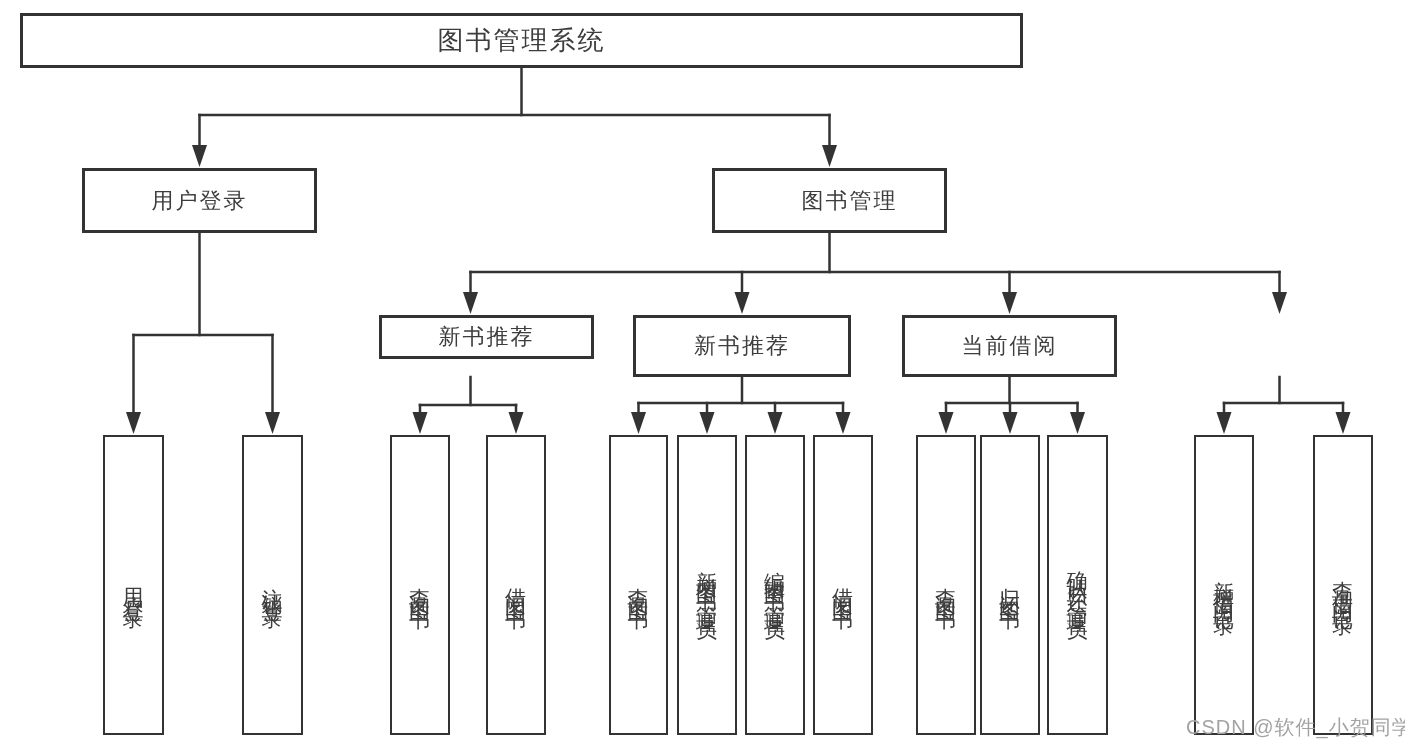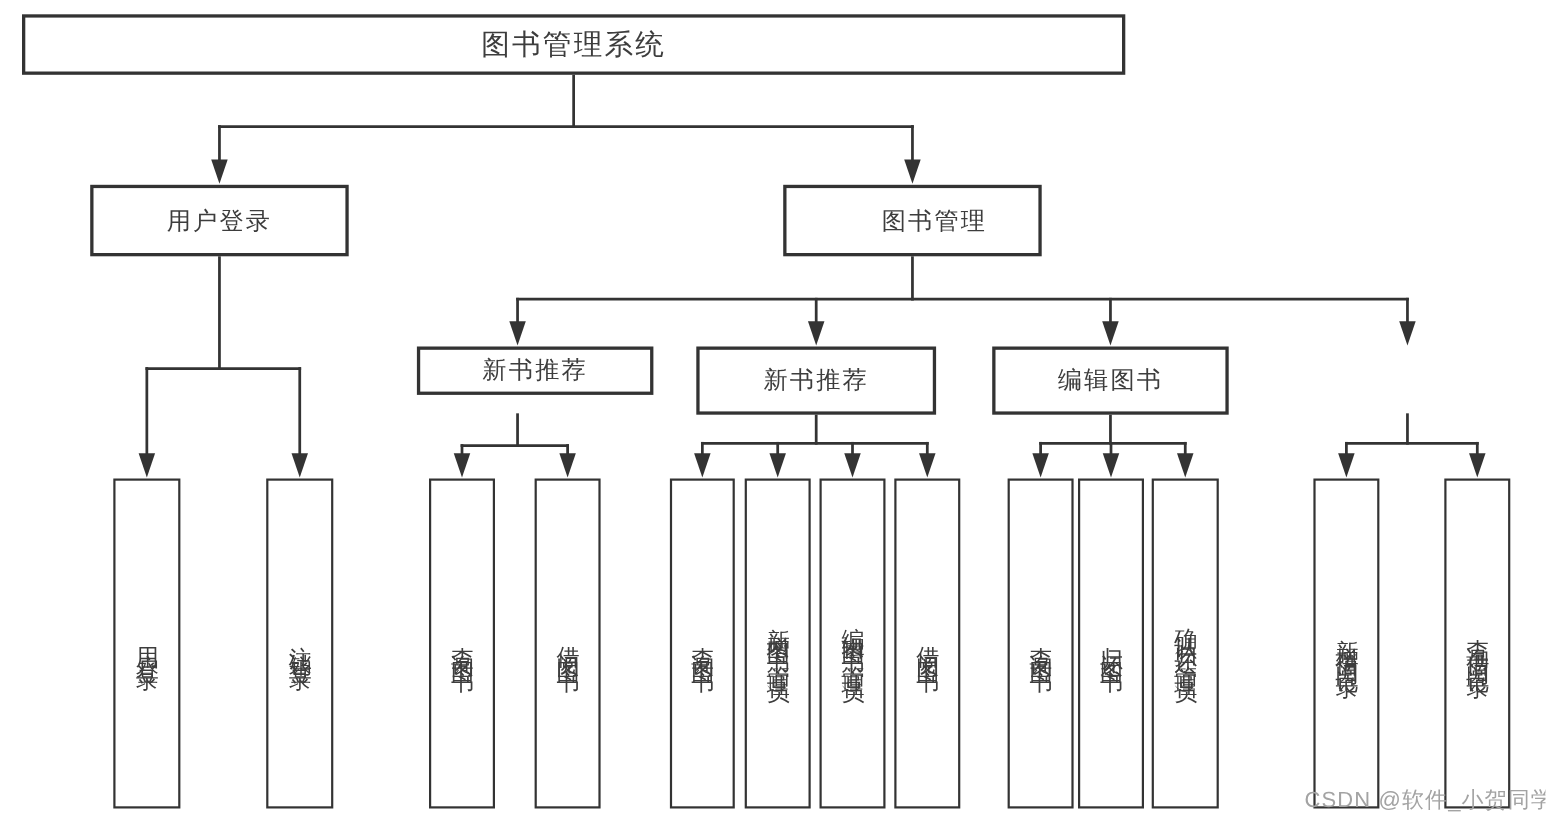--- a/index.html
+++ b/index.html
@@ -115,21 +115,21 @@
       <polygon points="1216.5,412 1231.5,412 1224,434" fill="#333333"></polygon>
       <line x1="1343" y1="403" x2="1343" y2="417" stroke="#333333" stroke-width="2.5" stroke-linecap="square"></line>
       <polygon points="1335.5,412 1350.5,412 1343,434" fill="#333333"></polygon>
     </svg>
 
   <div class="node root" style="left: 20px; top: 13px; width: 1003px; height: 55px;">图书管理系统</div>
     <div class="node" style="left: 82px; top: 168px; width: 235px; height: 65px;">用户登录</div>
     <div class="node" style="left: 712px; top: 168px; width: 235px; height: 65px; padding-left: 40px;">图书管理</div>
     <div class="node" style="left: 379px; top: 315px; width: 215px; height: 44px;">新书推荐</div>
     <div class="node" style="left: 633px; top: 315px; width: 218px; height: 62px;">新书推荐</div>
-    <div class="node" style="left: 902px; top: 315px; width: 215px; height: 62px;">编辑图书</div>
+    <div class="node" style="left: 902px; top: 315px; width: 215px; height: 62px;">当前借阅</div>
     <div class="node vertical" style="left: 103px; top: 435px; width: 61px; height: 300px;">用户登录</div>
     <div class="node vertical" style="left: 242px; top: 435px; width: 61px; height: 300px;">注销登录</div>
     <div class="node vertical" style="left: 390px; top: 435px; width: 60px; height: 300px;">查询图书</div>
     <div class="node vertical" style="left: 486px; top: 435px; width: 60px; height: 300px;">借阅图书</div>
     <div class="node vertical" style="left: 609px; top: 435px; width: 59px; height: 300px;">查询图书</div>
     <div class="node vertical" style="left: 677px; top: 435px; width: 60px; height: 300px;">新增图书（管理员）</div>
     <div class="node vertical" style="left: 745px; top: 435px; width: 60px; height: 300px;">编辑图书（管理员）</div>
     <div class="node vertical" style="left: 813px; top: 435px; width: 60px; height: 300px;">借阅图书</div>
     <div class="node vertical" style="left: 916px; top: 435px; width: 60px; height: 300px;">查询图书</div>
     <div class="node vertical" style="left: 980px; top: 435px; width: 60px; height: 300px;">归还图书</div>

